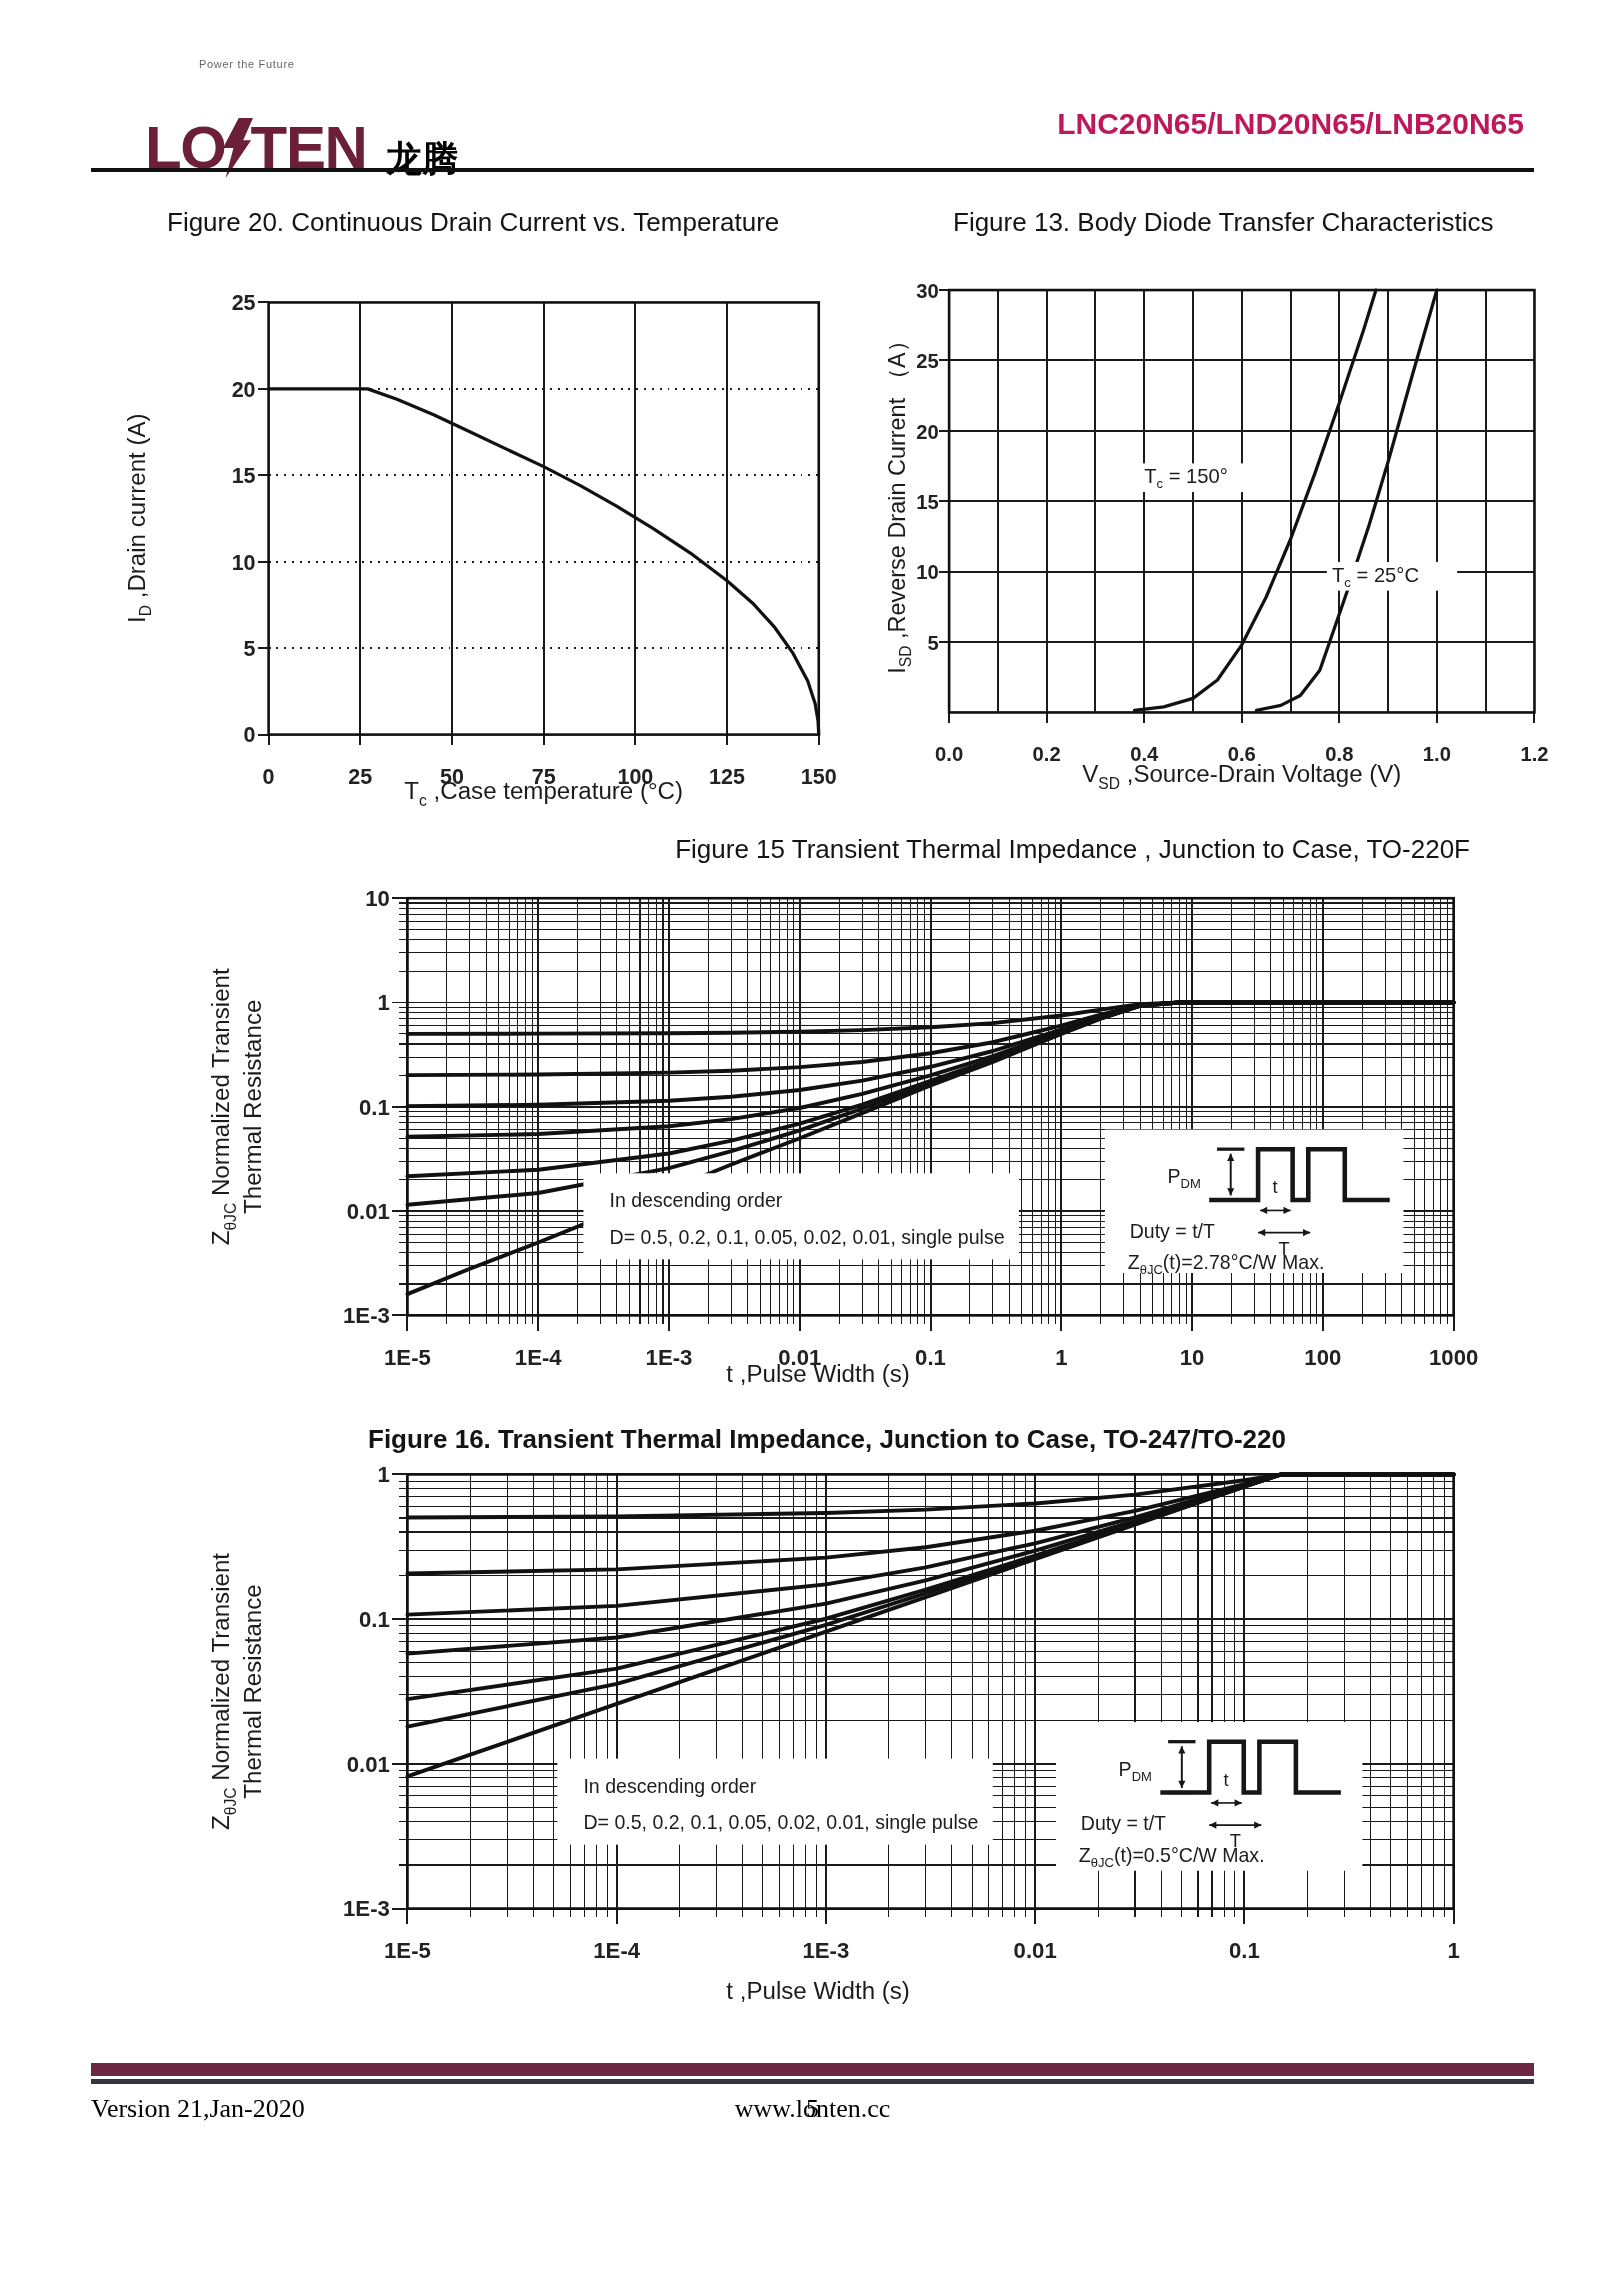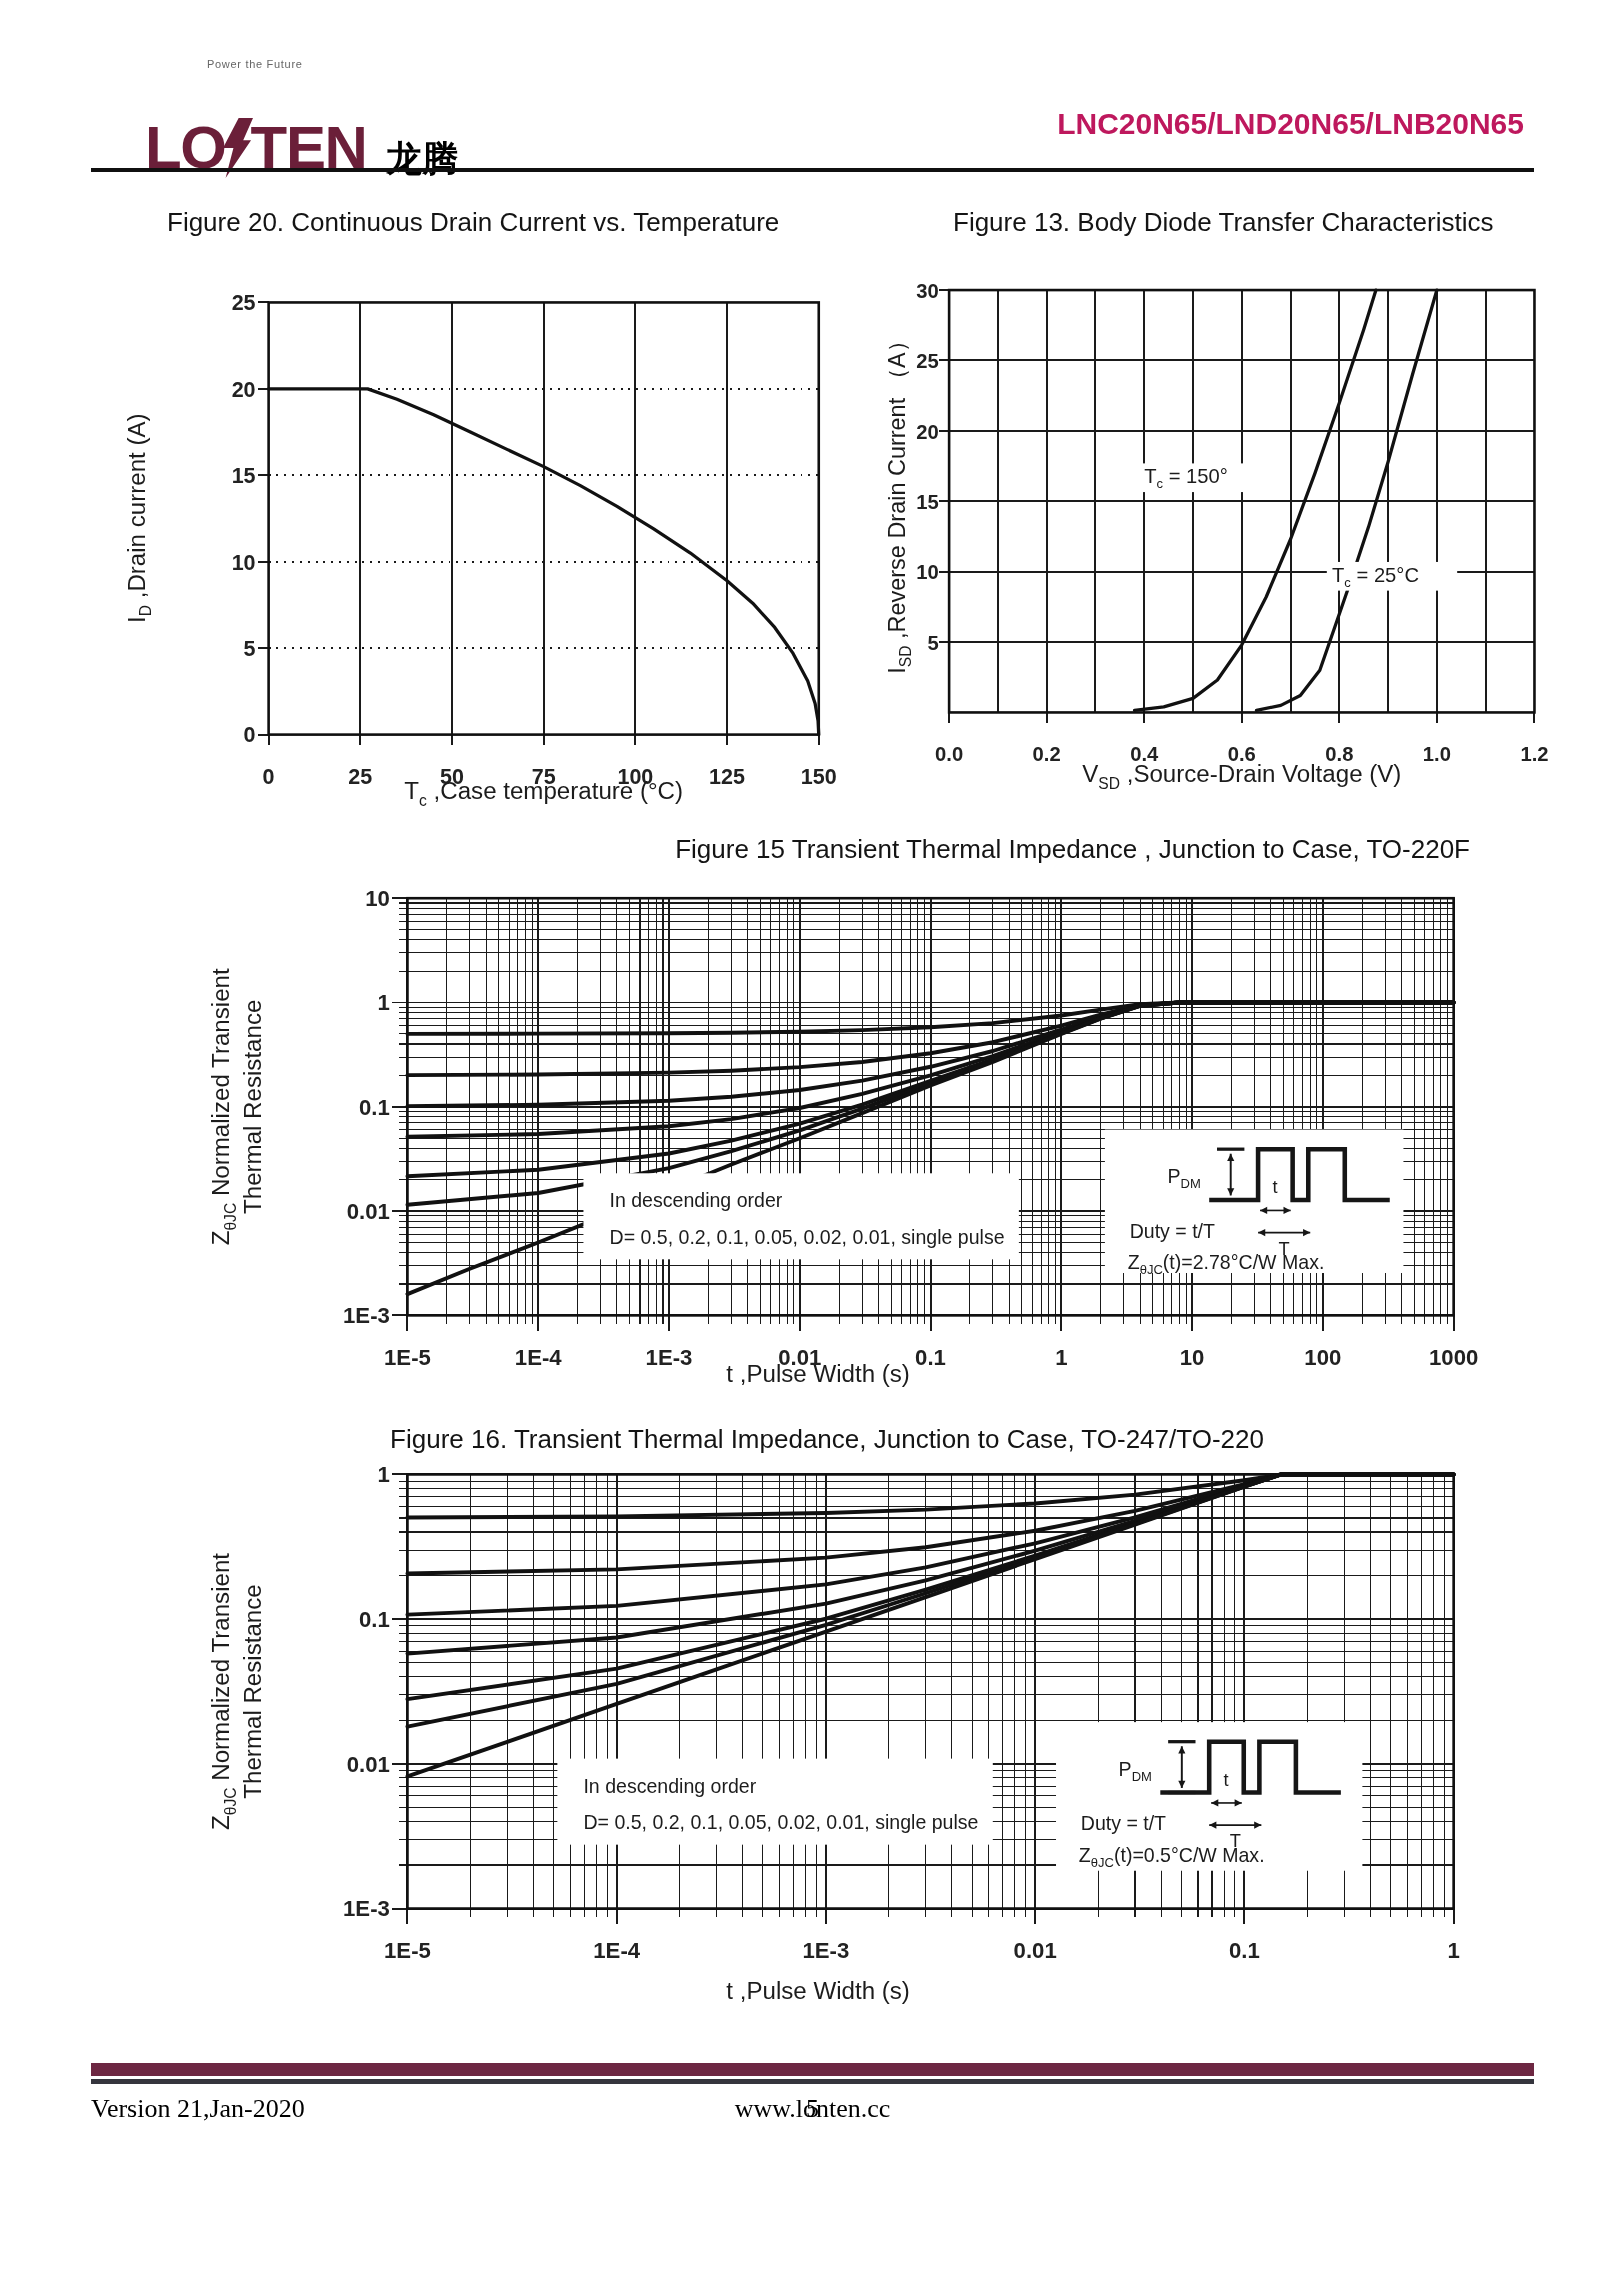--- a/index.html
+++ b/index.html
@@ -1,33 +1,33 @@
 <!DOCTYPE html>
 <html style="font-size:10.4px"><head>
 <meta charset="utf-8">
 <style>
   html,body{margin:0;padding:0;background:#e8e8e8;}
   .page{position:relative;width:1616px;height:2284px;background:#ffffff;
         font-family:"Liberation Sans",sans-serif;color:#141414;overflow:hidden;}
   .abs{position:absolute;}
   
   .logo{left:145px;top:38px;width:365px;height:108px;}
-  .logo-tagline{left:62px;top:19.6px;font-size:11px;letter-spacing:0.7px;color:#666;}
+  .logo-tagline{left:54px;top:19.6px;font-size:11px;letter-spacing:0.7px;color:#666;}
   .logo-row{left:0;top:34px;display:flex;align-items:flex-end;margin-top:46px;}
   .logo-word{font-size:60px;font-weight:800;color:#6b1f39;letter-spacing:-1.3px;line-height:1;}
   .logo-bolt{width:30px;height:60px;margin:0 -2.6px;}
   .logo-cn{font-size:36px;font-weight:700;color:#000000;margin-left:19.6px;line-height:1.05;}
   .part-number{right:92px;top:107px;font-size:30px;font-weight:700;color:#be185d;}
   .header-rule{left:91px;top:168px;width:1443px;height:3.9px;background:#101010;}
   
   .cap{position:absolute;font-size:26px;color:#141414;white-space:nowrap;}
   #cap13{left:167px;top:207px;}
   #cap14{left:953px;top:207px;}
   #cap15{left:166px;top:834px;width:1304px;text-align:right;}
-  #cap16{left:175px;top:1424px;width:1304px;text-align:center;}
+  #cap16{left:175px;top:1424px;width:1304px;text-align:center;font-weight:bold;}
   
   #charts{left:0;top:0;width:1616px;height:2284px;}
   
   .footer-band{left:91px;top:2063px;width:1443px;height:13px;background:#6d2742;}
   .footer-line2{left:91px;top:2079px;width:1443px;height:4.6px;background:#35353d;}
   .footer-text{top:2094px;font-family:"Liberation Serif",serif;font-size:26px;color:#000;}
   .footer-left{left:91px;}
   .footer-center{left:91px;width:1443px;text-align:center;}
   .footer-right{left:91px;width:1443px;text-align:center;}
 </style>

